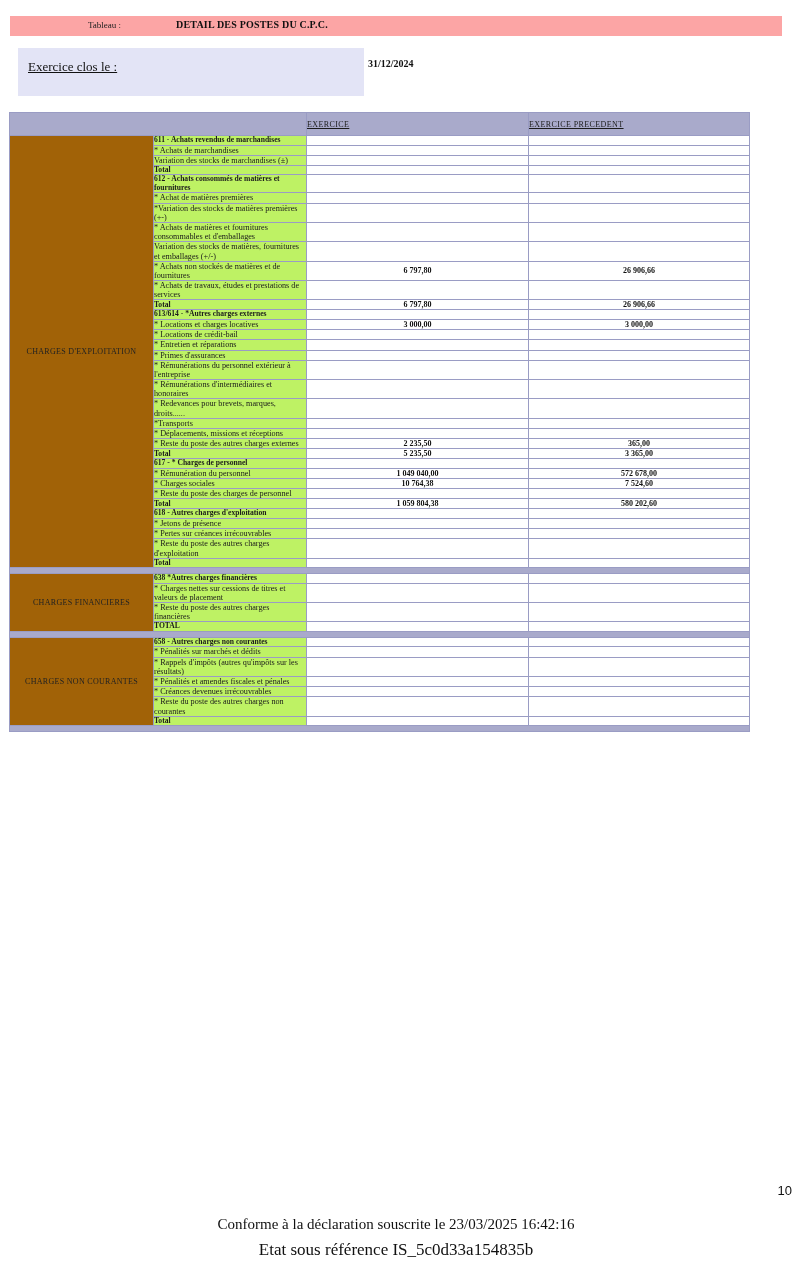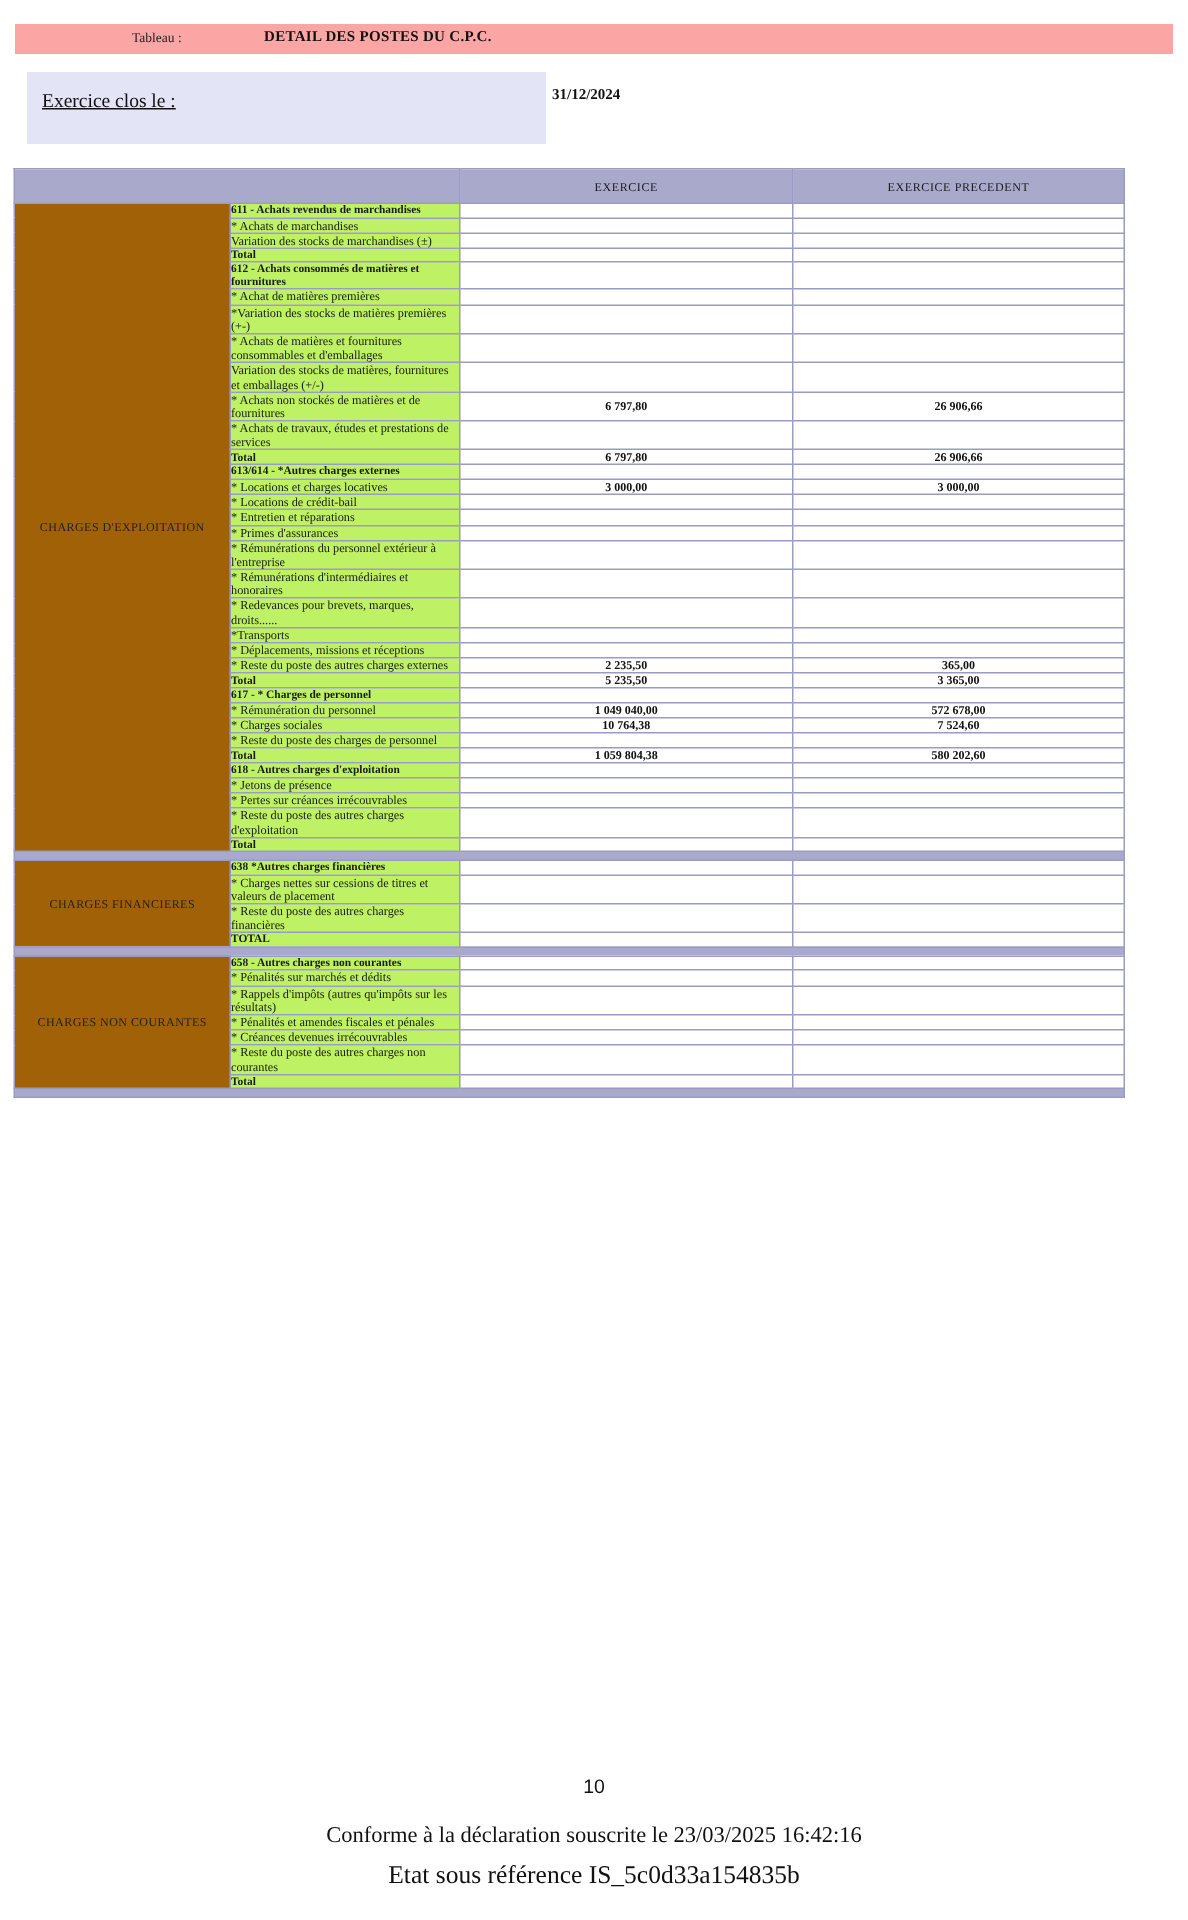--- a/index.html
+++ b/index.html
@@ -76,24 +76,24 @@
     vertical-align:middle;
   }
   col.c1{width:144px;}
   col.c2{width:153px;}
   col.c3{width:222px;}
   col.c4{width:221px;}
 
   .hdr td{
     background:#a9aacb;
     height:22px;
-    text-align:center;
     font-size:8px;
     letter-spacing:.4px;
     color:#1b1b1b;
+    text-decoration:underline;
   }
   .hdr td.blank{background:#a9aacb;}
 
   td.cat{
     background:#a16207;
     text-align:center;
     font-size:8px;
     letter-spacing:.3px;
     color:#222;
   }
@@ -119,21 +119,21 @@
     border-right:1px solid #9a9cc4;
     border-top:1px solid #9a9cc4;
     border-bottom:1px solid #9a9cc4;
   }
 
   
   .pagenum{
     position:absolute;
     left:0; top:1183px;
     width:792px;
-    text-align:center;
+    text-align:right;
     font-size:13px;
     font-family:"Liberation Sans", sans-serif;
     color:#111;
   }
   .foot1{
     position:absolute;
     left:0; top:1216px;
     width:792px;
     text-align:center;
     font-size:15px;

